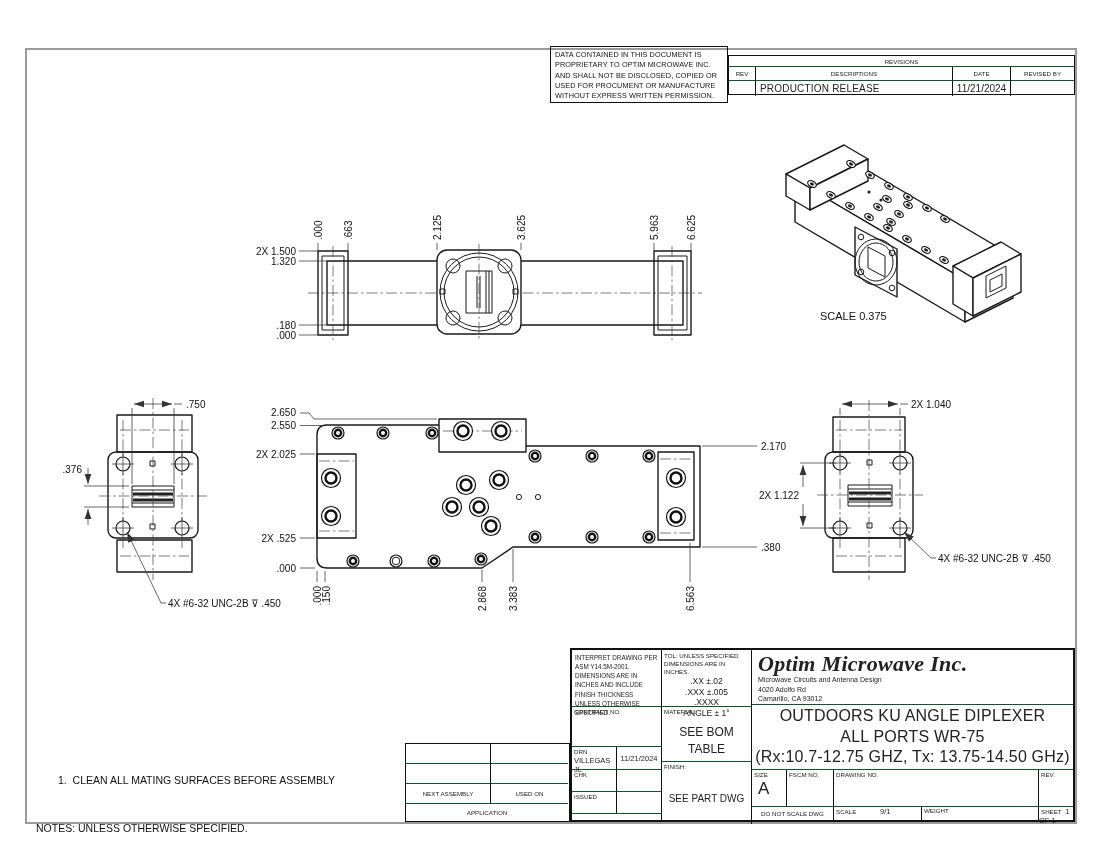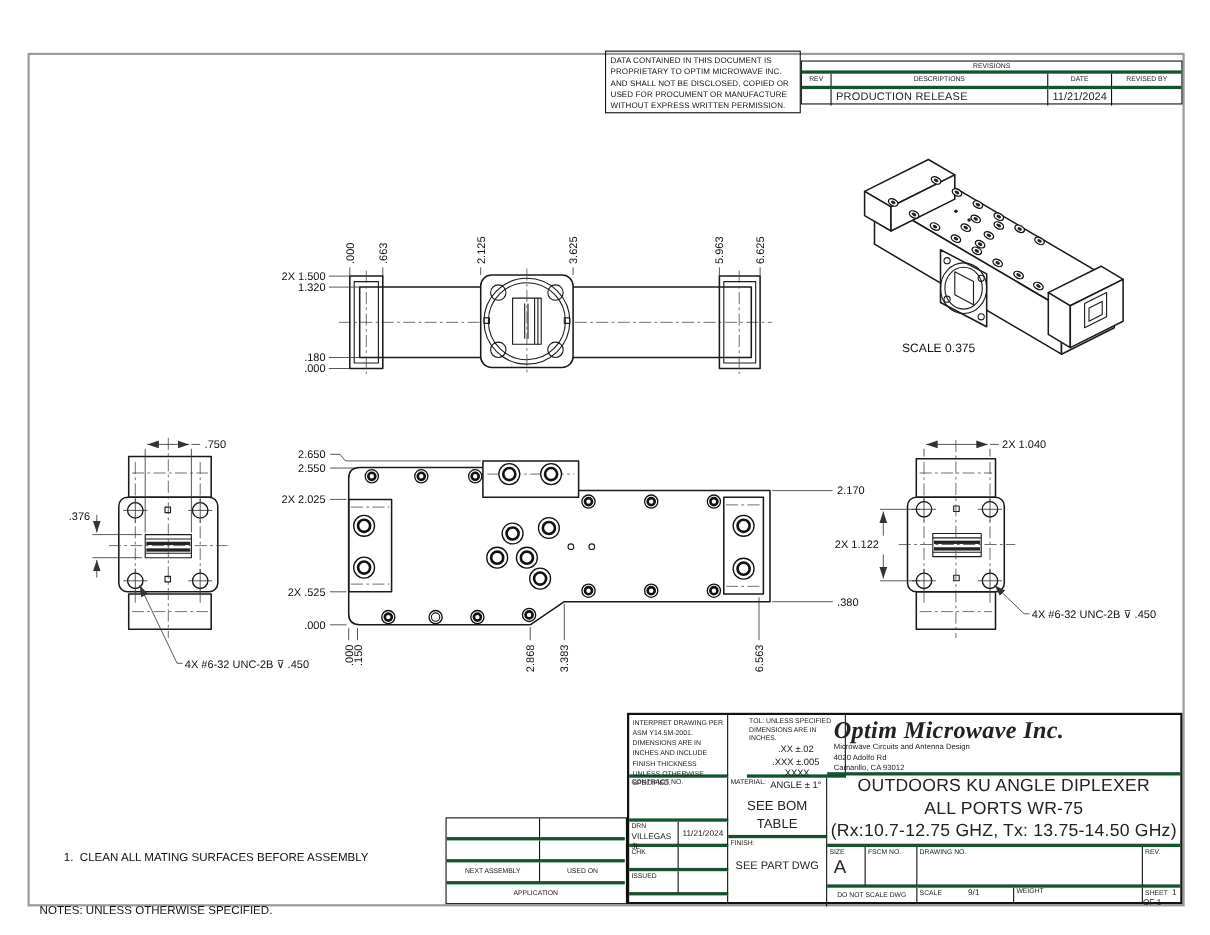--- a/index.html
+++ b/index.html
@@ -18,21 +18,21 @@
   .c2{fill:none;stroke:#111;stroke-width:2.4;}
   .dt{font:10px "Liberation Sans",sans-serif;fill:#111;}
   .dt11{font:11px "Liberation Sans",sans-serif;fill:#111;}
   
   .prop{left:550px;top:46px;width:178px;height:57px;border:1.2px solid #111;
         font-size:7.3px;line-height:1.42;padding:3px 4px;letter-spacing:.1px;}
   .rev-tbl{left:728px;top:55px;width:347px;height:40px;border:1.2px solid #111;}
   .cell{position:absolute;box-sizing:border-box;font-size:6.2px;color:#222;}
   .cell .lab{font-size:6.2px;color:#222;display:block;padding:1px 2px;}
   .bx{border-right:1px solid #111;}
-  .by{border-bottom:3px solid #14532d;}
+  .by{border-bottom:1px solid #14532d;}
   .ctr{display:flex;align-items:center;justify-content:center;text-align:center;}
   .tb{left:570px;top:648px;width:505px;height:174px;border:2px solid #111;background:#fff;}
   .app{left:405px;top:743px;width:165px;height:79px;border:1.5px solid #111;background:#fff;}
   .note{position:absolute;font-size:10.5px;white-space:pre;color:#111;}
   .company-name{font-family:"Liberation Serif",serif;font-weight:bold;font-style:italic;
                 font-size:22px;line-height:1.05;letter-spacing:.3px;}
   .company-sub{font-size:7px;line-height:1.35;}
   .title-lines{font-size:16px;line-height:1.3;text-align:center;letter-spacing:.2px;white-space:nowrap;}
   .big{font-size:17px;}
   .tol-line{font-size:8.5px;line-height:1.25;text-align:center;}
@@ -304,34 +304,34 @@
     <div class="cell bx by" style="left:0;top:120px;width:45px;height:22px;">
         <span class="lab">CHK</span>
       </div>
     <div class="cell bx by" style="left:45px;top:120px;width:45px;height:22px;"></div>
     <div class="cell bx by" style="left:0;top:142px;width:45px;height:22px;">
         <span class="lab">ISSUED</span>
       </div>
     <div class="cell bx by" style="left:45px;top:142px;width:45px;height:22px;"></div>
     <div class="cell bx" style="left:0;top:164px;width:90px;height:6px;"></div>
 
-    <div class="cell bx by" style="left:107px;top:0;width:90px;height:57px;padding:2px;">
+    <div class="cell bx by" style="left:90px;top:0;width:90px;height:57px;padding:2px;">
       <span style="display:block;font-size:6.2px;line-height:1.3;">TOL: UNLESS SPECIFIED DIMENSIONS ARE IN INCHES.</span>
       <div class="tol-line">.XX  ±.02</div>
       <div class="tol-line">.XXX  ±.005</div>
       <div class="tol-line">.XXXX</div>
       <div class="tol-line">ANGLE ± 1°</div>
     </div>
     <div class="cell bx by" style="left:90px;top:57px;width:90px;height:55px;">
       <span class="lab">MATERIAL:</span>
       <div style="font-size:12px;text-align:center;margin-top:8px;line-height:1.4;">SEE BOM TABLE</div>
     </div>
     <div class="cell bx" style="left:90px;top:112px;width:90px;height:62px;">
       <span class="lab">FINISH:</span>
-      <div style="font-size:10px;text-align:center;margin-top:10px;line-height:1.4;">SEE PART DWG</div>
+      <div style="font-size:10px;text-align:center;margin-top:21px;line-height:1.4;">SEE PART DWG</div>
     </div>
 
     <div class="cell by" style="left:180px;top:0;width:321px;height:55px;padding:2px 6px;">
       <div class="company-name">Optim Microwave Inc.</div>
       <div class="company-sub">Microwave Circuits and Antenna Design</div>
       <div class="company-sub">4020 Adolfo Rd</div>
       <div class="company-sub">Camarillo, CA 93012</div>
     </div>
     <div class="cell ctr by" style="left:180px;top:55px;width:321px;height:65px;">
       <div class="title-lines">

